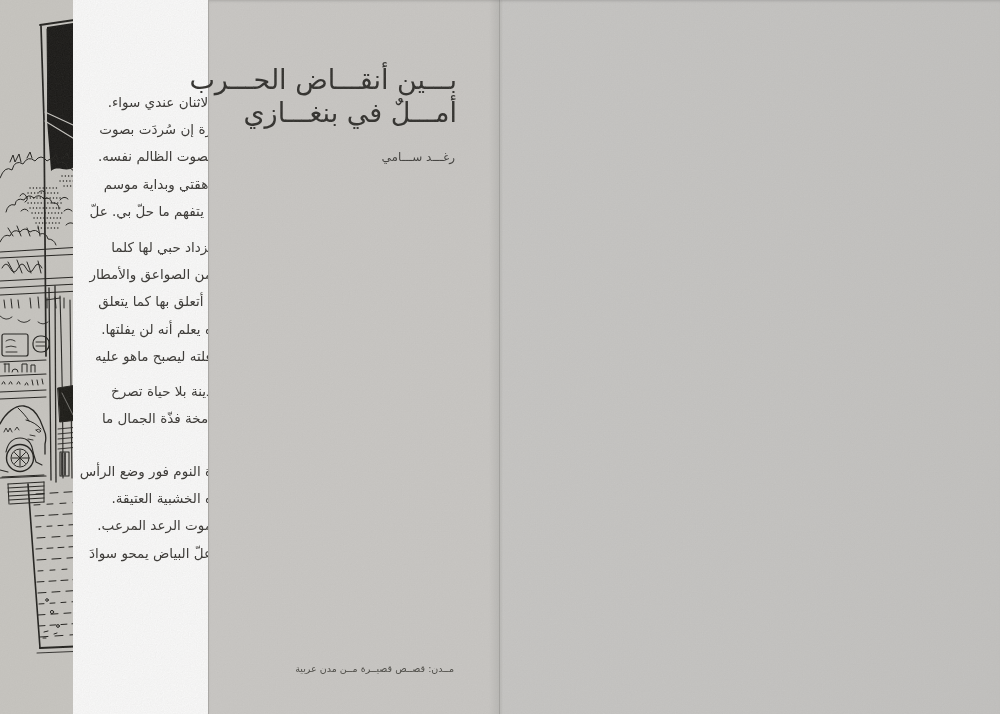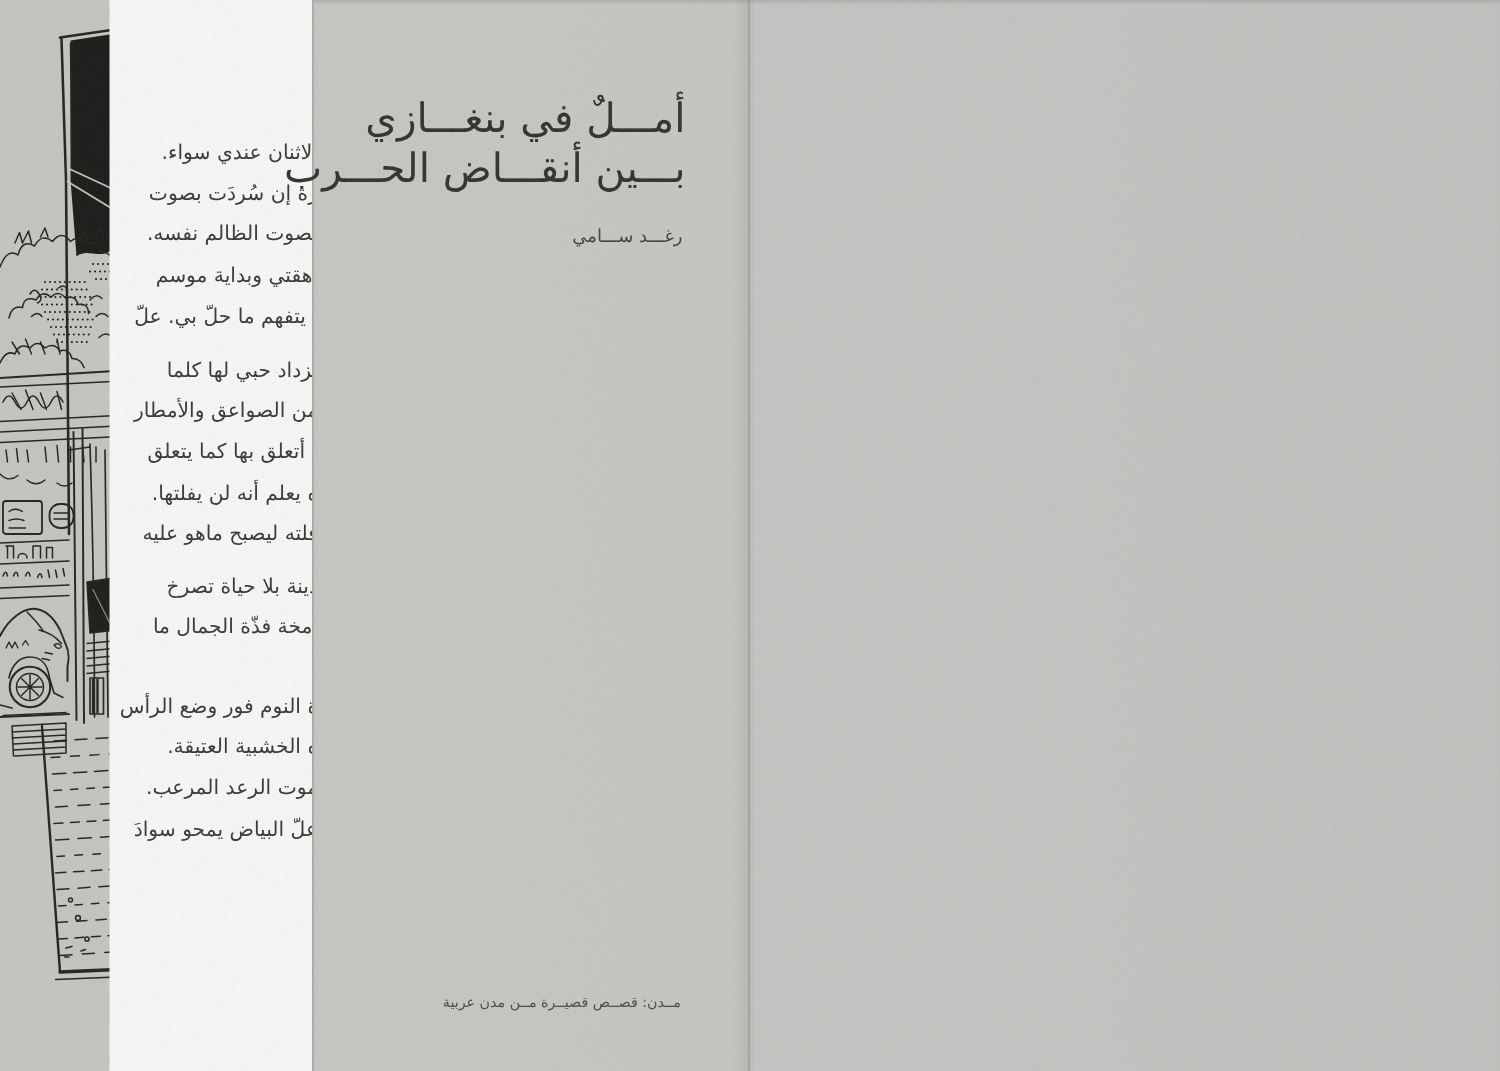--- a/index.html
+++ b/index.html
@@ -180,22 +180,22 @@
         <div>موت الرعد المرعب.</div>
         <div>علّ البياض يمحو سوادَ</div>
       </div>
     </div>
   </div>
 
   <div class="gray-sheet"></div>
   <div class="fold-line"></div>
 
   <div class="cover-title">
+    <div>بـــين أنقـــاض الحـــرب</div>
     <div>أمـــلٌ في بنغـــازي</div>
-    <div>بـــين أنقـــاض الحـــرب</div>
   </div>
   <div class="author">رغـــد ســـامي</div>
   <div class="series-footer">مــدن: قصــص قصيــرة مــن مدن عربية</div>
 
   <svg class="texture" width="1000" height="714">
     <filter id="grain">
       <feTurbulence type="fractalNoise" baseFrequency="0.85" numOctaves="2" stitchTiles="stitch"></feTurbulence>
       <feColorMatrix type="matrix" values="0 0 0 0 0.35  0 0 0 0 0.34  0 0 0 0 0.32  0.45 0.45 0.45 0 0"></feColorMatrix>
     </filter>
     <rect width="1000" height="714" filter="url(#grain)" opacity="0.16"></rect>

